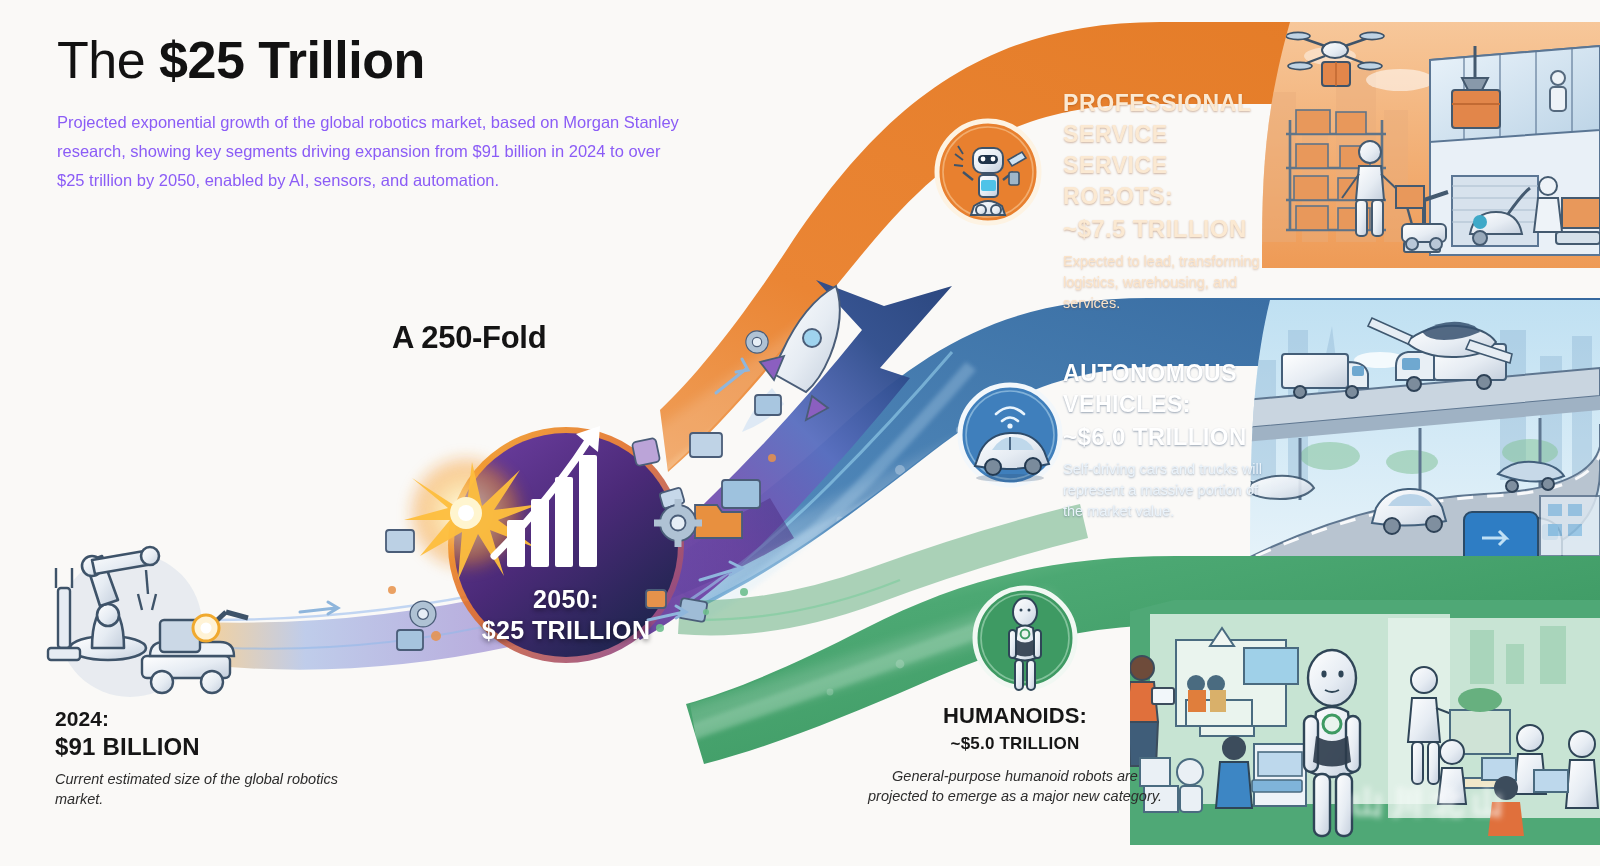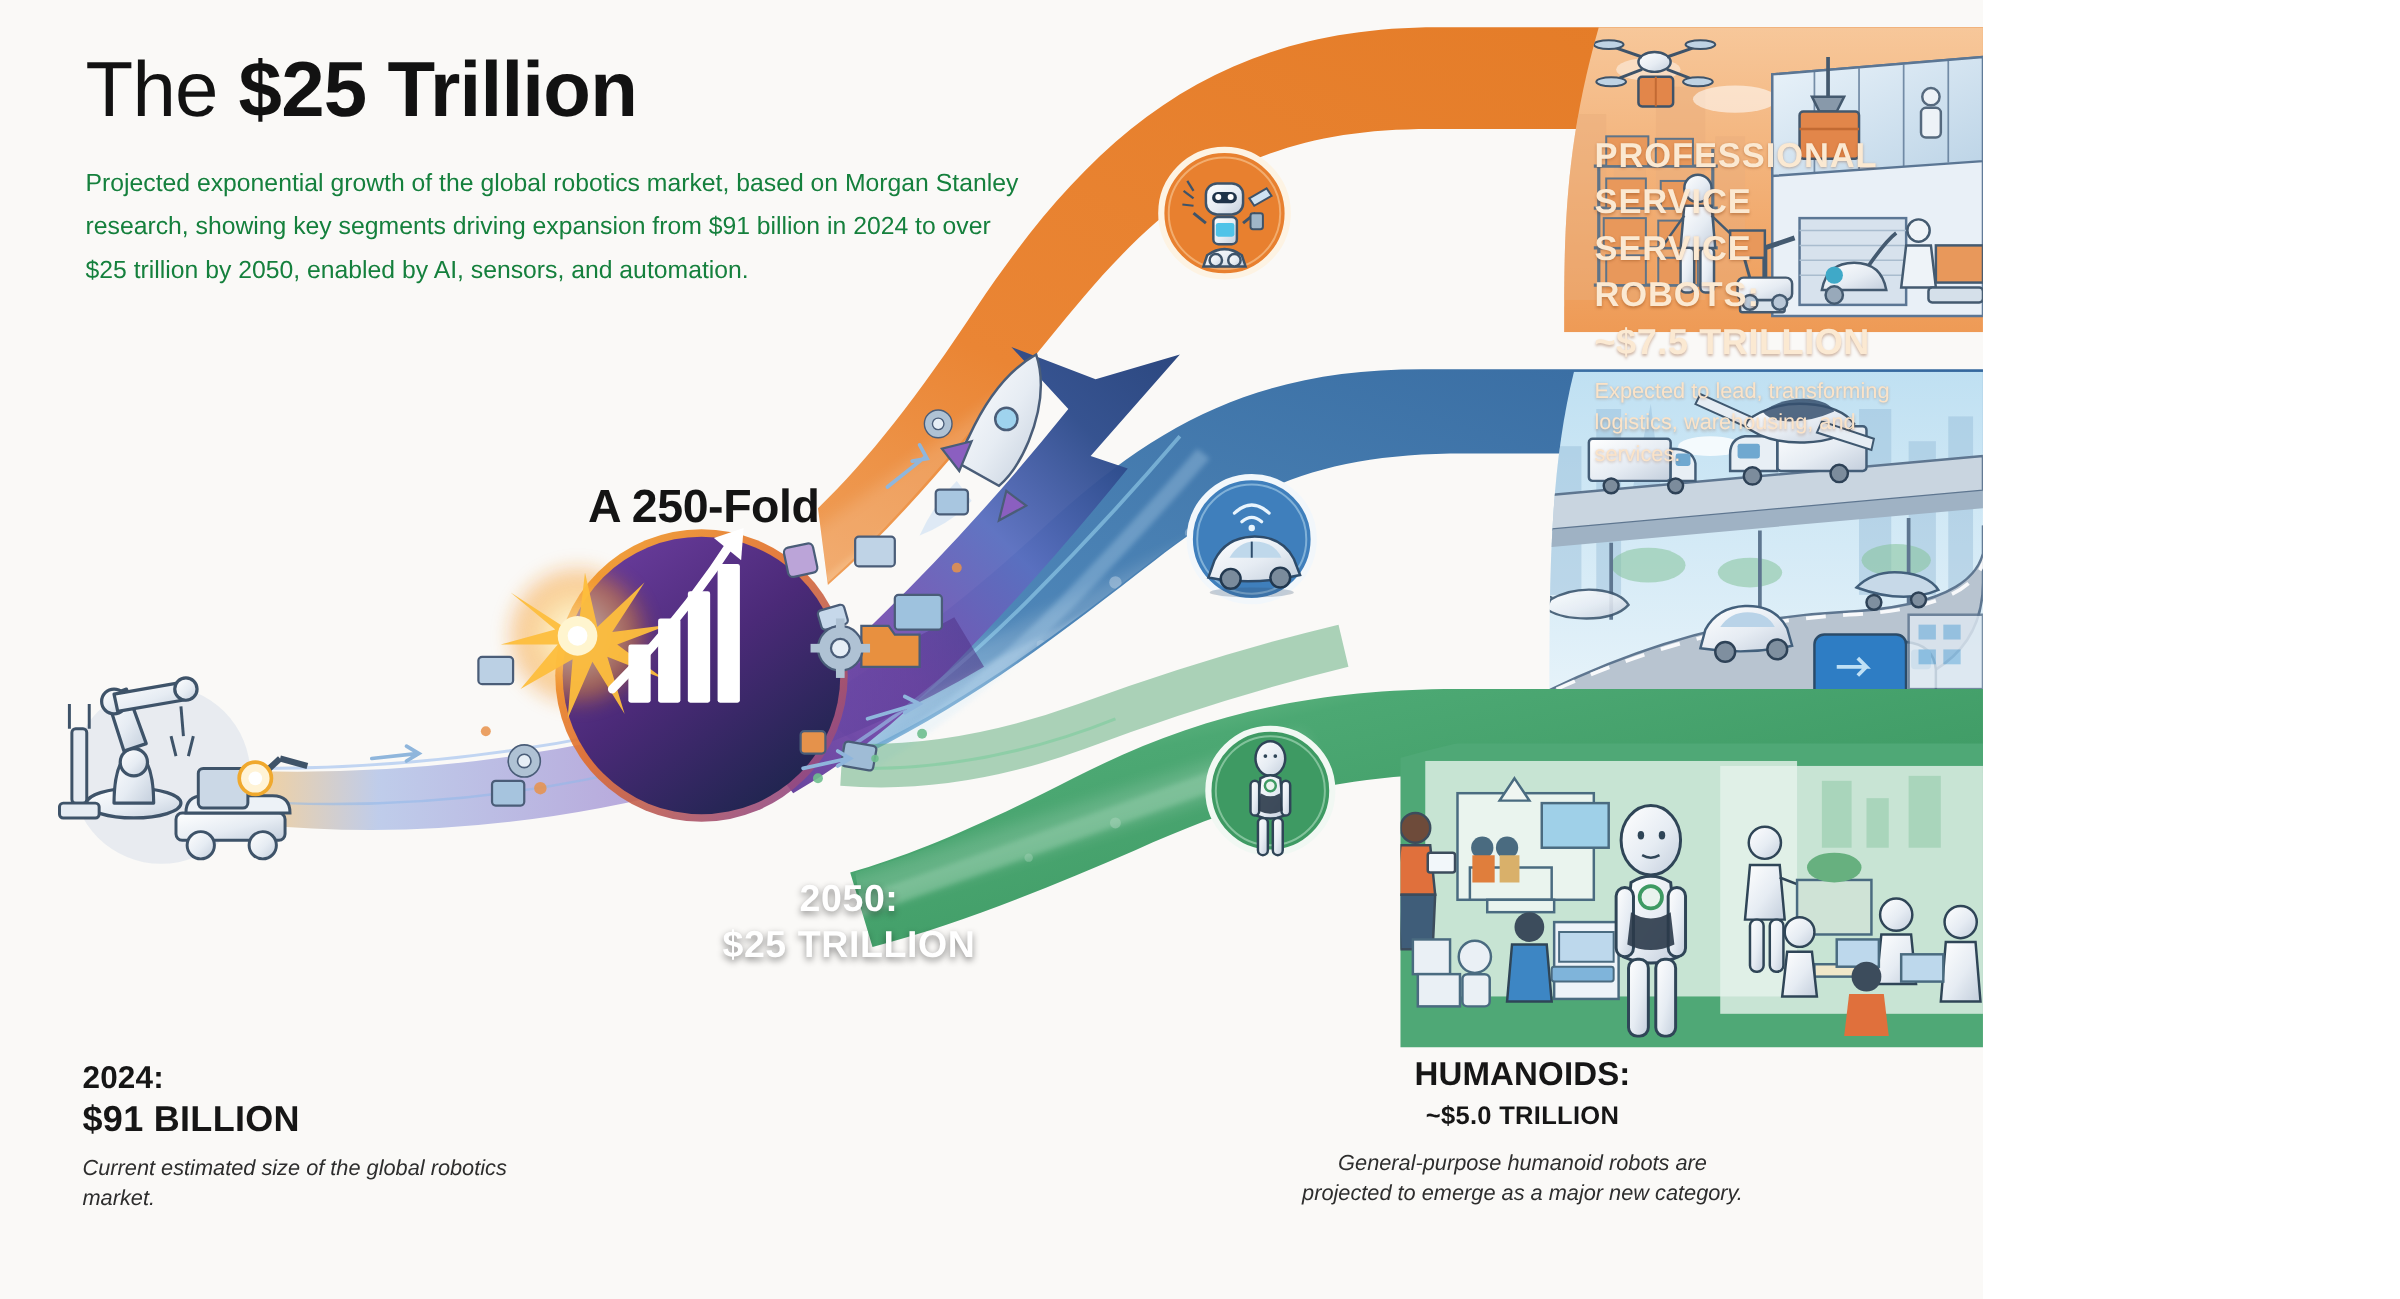--- a/index.html
+++ b/index.html
@@ -4,33 +4,33 @@
 <style>
   * { margin:0; padding:0; box-sizing:border-box; }
   html,body { background:#ffffff; }
   body {
     width:1600px; height:866px;
     font-family:"Liberation Sans", sans-serif;
     overflow:hidden;
   }
   #stage {
     position:relative;
-    width:1322px; height:866px;
+    width:1600px; height:866px;
     background:#FAF9F7;
     overflow:hidden;
   }
   #artboard { position:absolute; inset:0; }
 
   
   .hdr { position:absolute; left:57px; top:30px; width:640px; }
   .title-line { font-size:52px; line-height:60px; color:#121212; letter-spacing:-.5px; white-space:nowrap; }
   .t-reg { font-weight:400; }
   .t-bold { font-weight:700; }
   .subtitle {
-    margin-top:18px; font-size:16.5px; line-height:29px; color:#15803d; width:630px;
+    margin-top:18px; font-size:16.5px; line-height:29px; color:#8b5cf6; width:630px;
   }
 
   .surge {
     position:absolute; left:392px; top:318px; width:290px;
     font-size:31px; font-weight:700; line-height:40px; color:#141414;
     letter-spacing:-0.3px;
   }
 
   
   .blk { position:absolute; }
@@ -756,20 +756,26 @@
 
   <div class="panel-txt" id="txt-psr">
     <div class="head">PROFESSIONAL</div>
     <div class="head">SERVICE</div>
     <div class="head">SERVICE</div>
     <div class="head">ROBOTS:</div>
     <div class="amt">~$7.5 TRILLION</div>
     <div class="body">Expected to lead, transforming logistics, warehousing, and services.</div>
   </div>
 
+  <div class="panel-txt" id="txt-av">
+    <div class="head">AUTONOMOUS</div>
+    <div class="head">VEHICLES:</div>
+    <div class="amt">~$6.0 TRILLION</div>
+    <div class="body">Self-driving cars and trucks will represent a massive portion of the market value.</div>
+  </div>
 
   <div class="blk" id="blk-humanoid">
     <div class="kicker">HUMANOIDS:</div>
     <div class="amount">~$5.0 TRILLION</div>
     <div class="desc">General-purpose humanoid robots are projected to emerge as a major new category.</div>
   </div>
 
   <div id="watermark">山川北山</div>
 </div>
 

